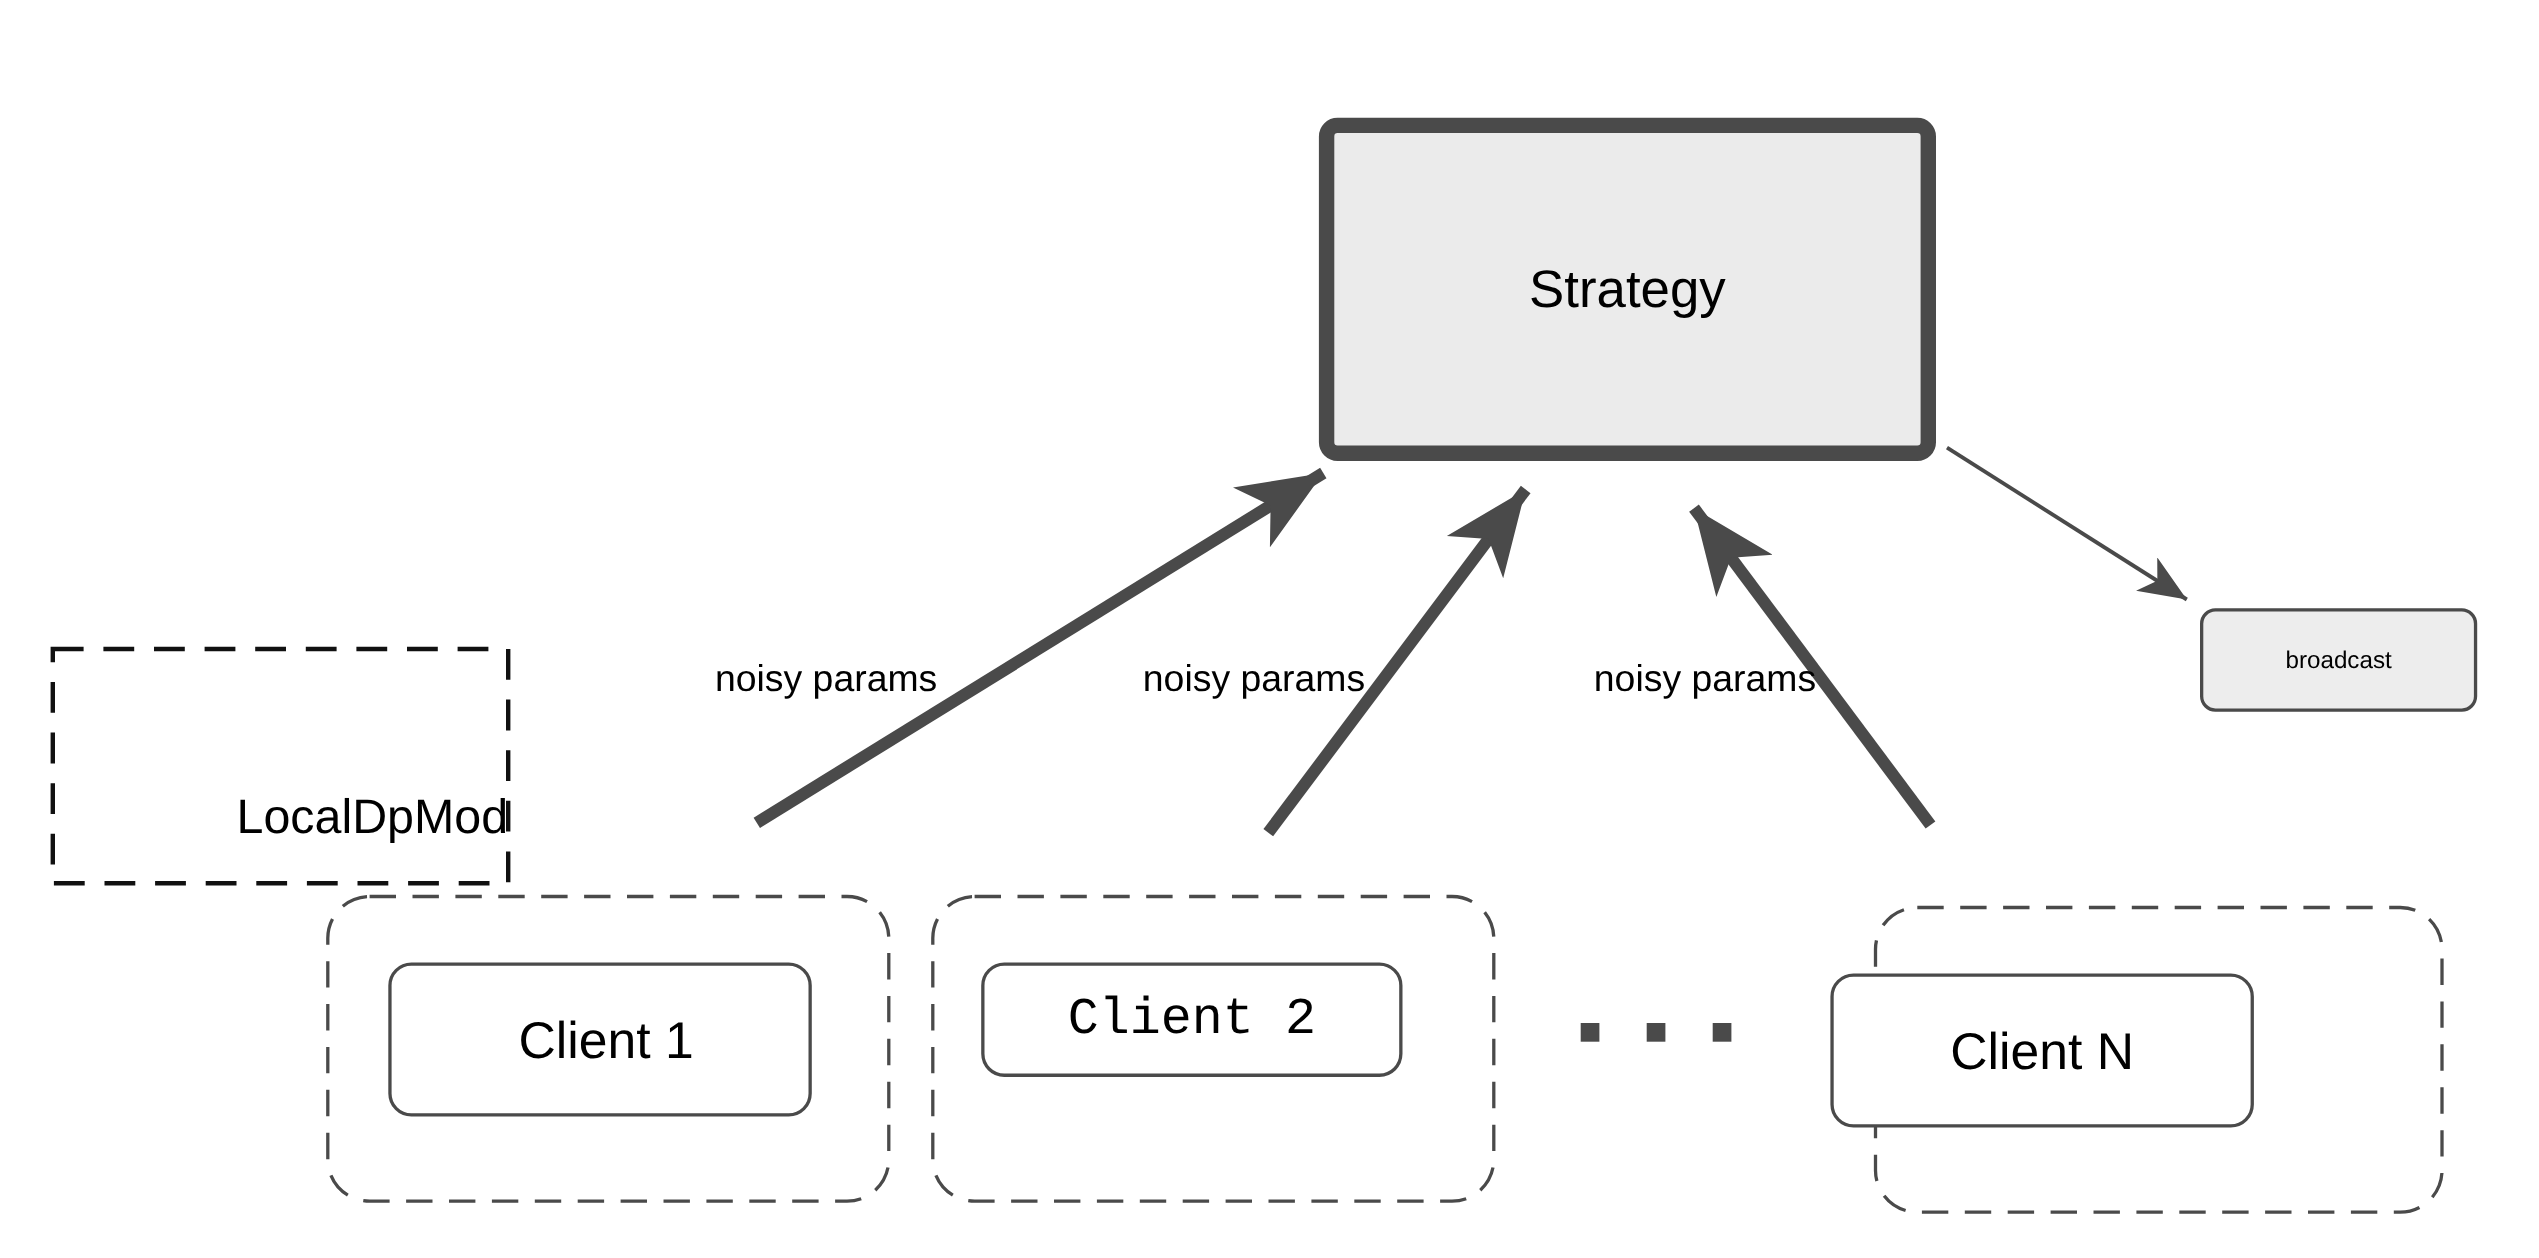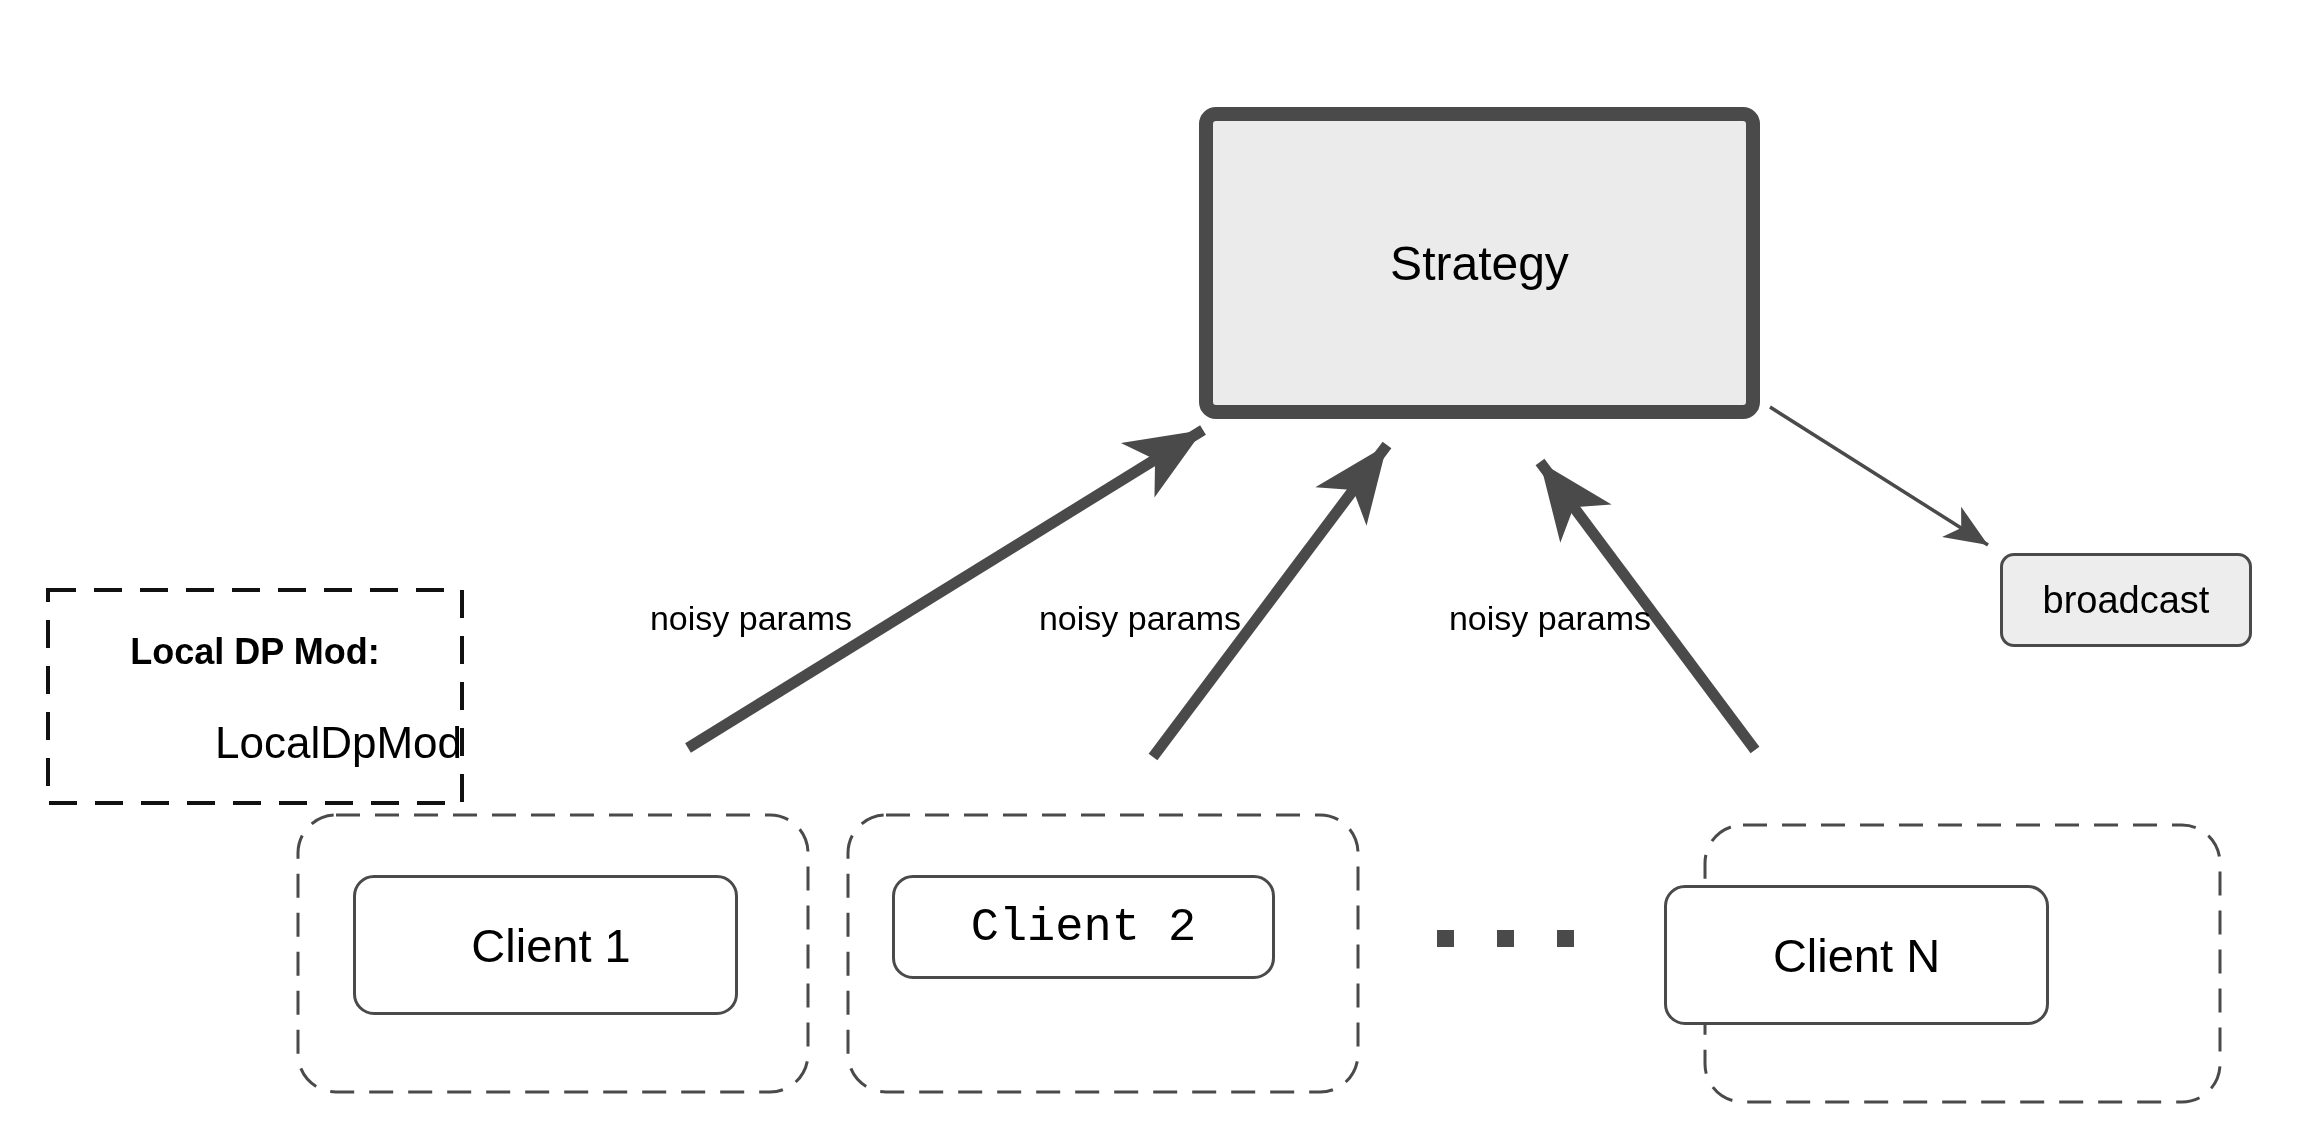--- a/index.html
+++ b/index.html
@@ -29,21 +29,21 @@
     display:flex;align-items:center;justify-content:center;
     font-size:48px;
   }
   
   .broadcast-box{
     left:2000px;top:553px;width:252px;height:94px;
     background:var(--broadcast-fill);
     border:3px solid var(--stroke);
     border-radius:14px;
     display:flex;align-items:center;justify-content:center;
-    font-size:38px;
+    font-size:22px;
     text-align:center;
   }
   
   .localdp-text{
     left:48px;top:590px;width:414px;height:213px;
   }
   .localdp-title{
     position:absolute;left:0;width:100%;top:41px;height:42px;
     text-align:center;font-weight:bold;font-size:36px;line-height:42px;
   }
@@ -103,21 +103,20 @@
 
 <div class="abs strategy-box">
   <span>Strategy</span>
 </div>
 
 <div class="abs broadcast-box">
   <span>broadcast</span>
 </div>
 
 <div class="abs localdp-text">
-  <div class="localdp-title">Local DP Mod:</div>
   <div class="localdp-value">LocalDpMod</div>
 </div>
 
 <div class="abs client-box client-1">
   <span>Client 1</span>
 </div>
 <div class="abs client-box client-2">
   <span>Client 2</span>
 </div>
 <div class="abs client-box client-n">

